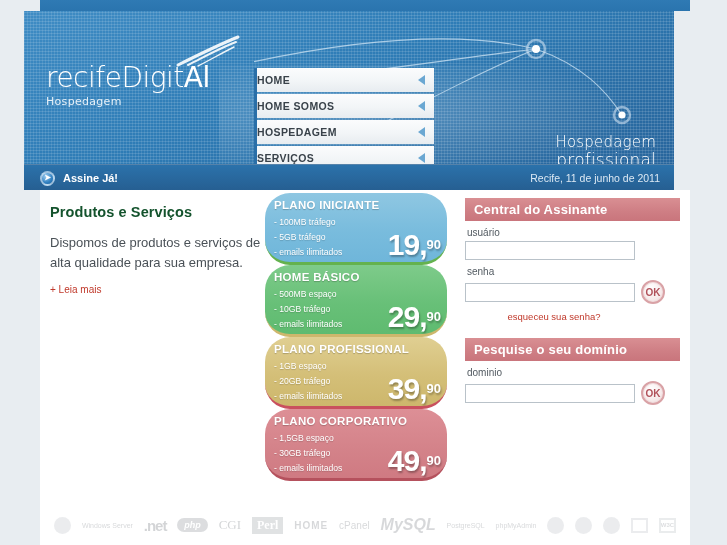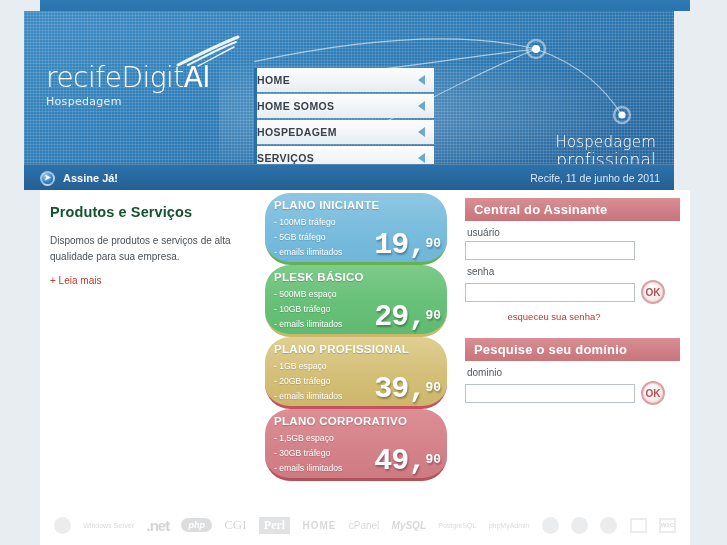--- a/index.html
+++ b/index.html
@@ -109,21 +109,21 @@
     position: absolute; left: 40px; top: 190px; width: 650px; height: 315px;
     background: #ffffff;
   }
 
   
   .colleft { position: absolute; left: 10px; top: 14px; width: 215px; }
   .h2 {
     font-size: 14.5px; font-weight: bold; color: #14532d; margin-bottom: 13px;
     letter-spacing: .1px;
   }
-  .ptext { font-size: 10px; color: #4a5157; line-height: 1.55; margin-top: 13px; }
+  .ptext { font-size: 13px; color: #4a5157; line-height: 1.55; margin-top: 13px; }
   .readmore {
     display: inline-block; margin-top: 11px;
     font-size: 10px; color: #c0392b; text-decoration: none;
   }
 
   
   .plans { position: absolute; left: 225px; top: 3px; width: 182px; }
   .plan { position: relative; height: 72px; padding: 6px 9px 0 9px; overflow: hidden; border-radius: 25px; }
   .plan-title {
     font-size: 11.5px; font-weight: bold; color: #ffffff;
@@ -131,21 +131,21 @@
     text-shadow: 0 1px 1px rgba(0,0,0,.22);
   }
   .plan-feat {
     font-size: 8.6px; color: #ffffff; line-height: 1.72;
     text-shadow: 0 1px 1px rgba(0,0,0,.18);
   }
   .plan-price {
     position: absolute; right: 6px; bottom: 2px;
     color: #ffffff; font-weight: bold; line-height: 1;
     text-shadow: 1px 2px 2px rgba(0,0,0,.30);
-    font-family: Liberation Mono, monospace;
+    font-family: Liberation Sans, sans-serif;
   }
   .price-int { font-size: 30px; letter-spacing: -1px; }
   .price-dec { font-size: 13px; vertical-align: super; }
 
   .plan.p1 { background: linear-gradient(to bottom, #8fc7e2 0%, #79bcdd 55%, #6fb6da 100%); }
   .plan.p2 { background: linear-gradient(to bottom, #7ecb8a 0%, #68c078 55%, #5fbb70 100%); }
   .plan.p3 { background: linear-gradient(to bottom, #e0cf92 0%, #d4bf78 55%, #cdb76c 100%); }
   .plan.p4 { background: linear-gradient(to bottom, #dd8f96 0%, #d4838a 55%, #cf7a82 100%); }
   .plan.p1 { border-bottom: 3px solid #64b24e; }
   .plan.p2 { border-bottom: 3px solid #cdb76c; }
@@ -197,21 +197,21 @@
     font-size: 9px; font-style: italic; font-weight: bold; color: #fff;
     background: #8d9298; border-radius: 10px; padding: 2px 7px;
   }
   .fl-cgi { font-size: 13px; font-family: "Liberation Serif", serif; color: #6f757b; }
   .fl-perl {
     font-size: 12px; font-weight: bold; color: #fff; background: #9aa0a6;
     padding: 1px 5px; font-family: "Liberation Serif", serif;
   }
   .fl-plesk { font-size: 10px; font-weight: bold; letter-spacing: 1px; }
   .fl-cpanel { font-size: 10px; }
-  .fl-mysql { font-size: 10px; font-weight: bold; font-style: italic; }
+  .fl-mysql { font-size: 16px; font-weight: bold; font-style: italic; }
   .fl-sm { font-size: 7px; }
   .fl-circ {
     width: 17px; height: 17px; border-radius: 50%;
     background: #bcc1c6;
   }
   .fl-sq {
     width: 17px; height: 15px; border: 2px solid #bcc1c6;
     font-size: 6px; display: flex; align-items: center; justify-content: center;
     color: #8d9298; font-weight: bold;
   }
@@ -305,21 +305,21 @@
 
       <div class="plan p1">
         <div class="plan-title">PLANO INICIANTE</div>
         <div class="plan-feat">- 100MB tráfego</div>
         <div class="plan-feat">- 5GB tráfego</div>
         <div class="plan-feat">- emails ilimitados</div>
         <div class="plan-price"><span class="price-int">19</span><span class="price-int">,</span><span class="price-dec">90</span></div>
       </div>
 
       <div class="plan p2">
-        <div class="plan-title">PLESK BÁSICO</div>
+        <div class="plan-title">HOME BÁSICO</div>
         <div class="plan-feat">- 500MB espaço</div>
         <div class="plan-feat">- 10GB tráfego</div>
         <div class="plan-feat">- emails ilimitados</div>
         <div class="plan-price"><span class="price-int">29</span><span class="price-int">,</span><span class="price-dec">90</span></div>
       </div>
 
       <div class="plan p3">
         <div class="plan-title">PLANO PROFISSIONAL</div>
         <div class="plan-feat">- 1GB espaço</div>
         <div class="plan-feat">- 20GB tráfego</div>

